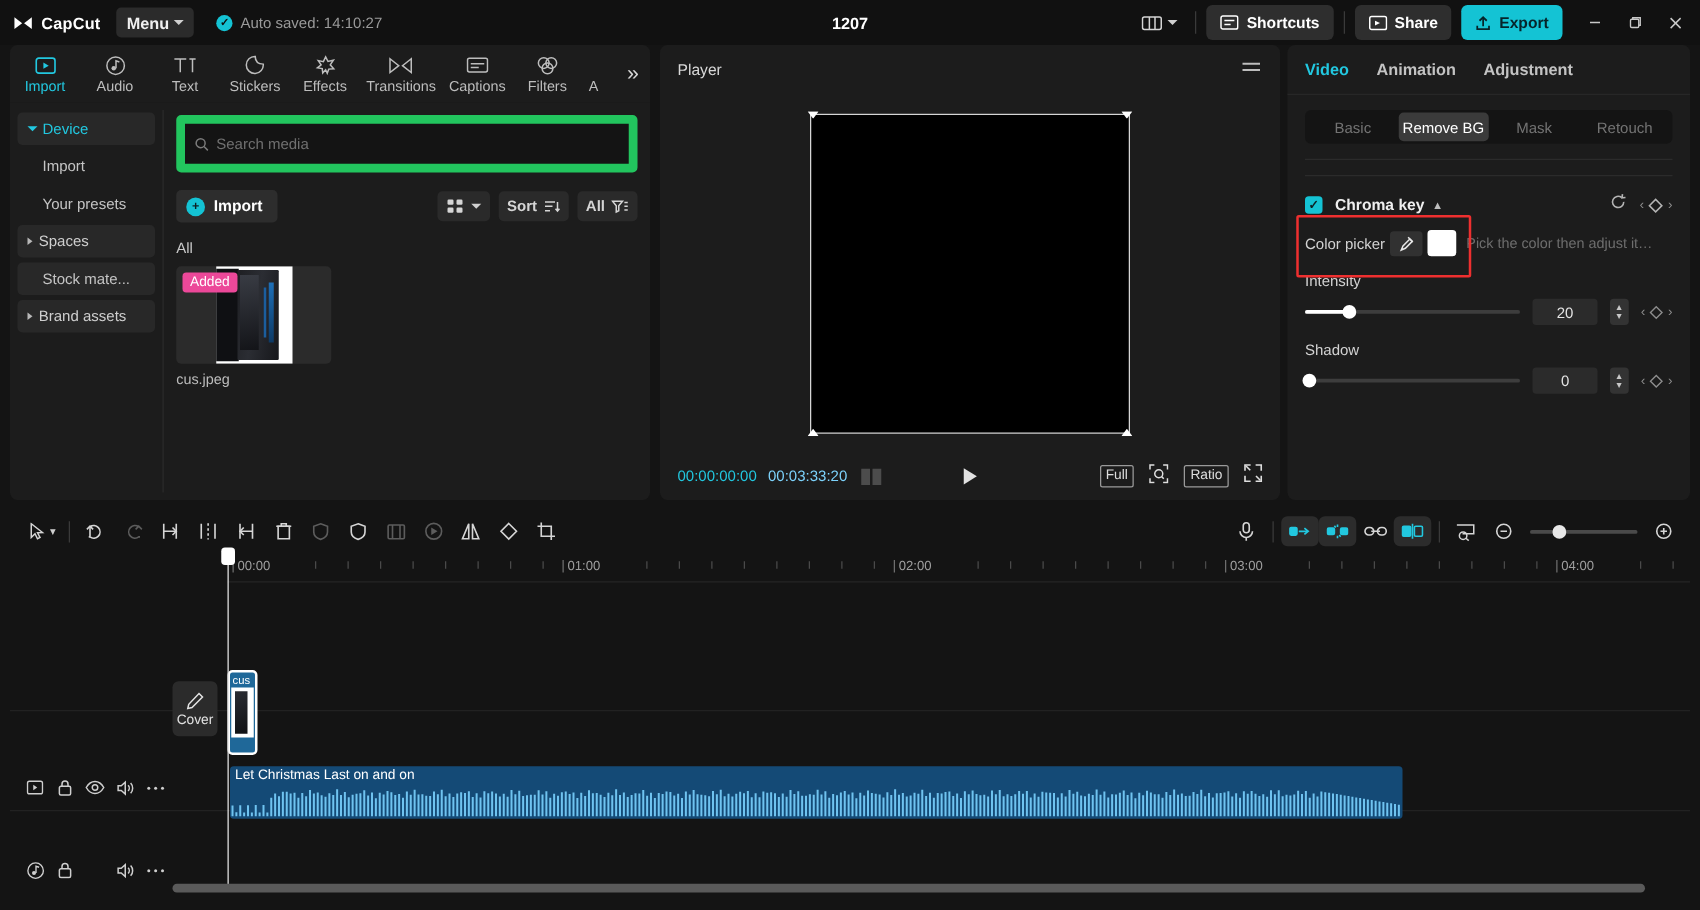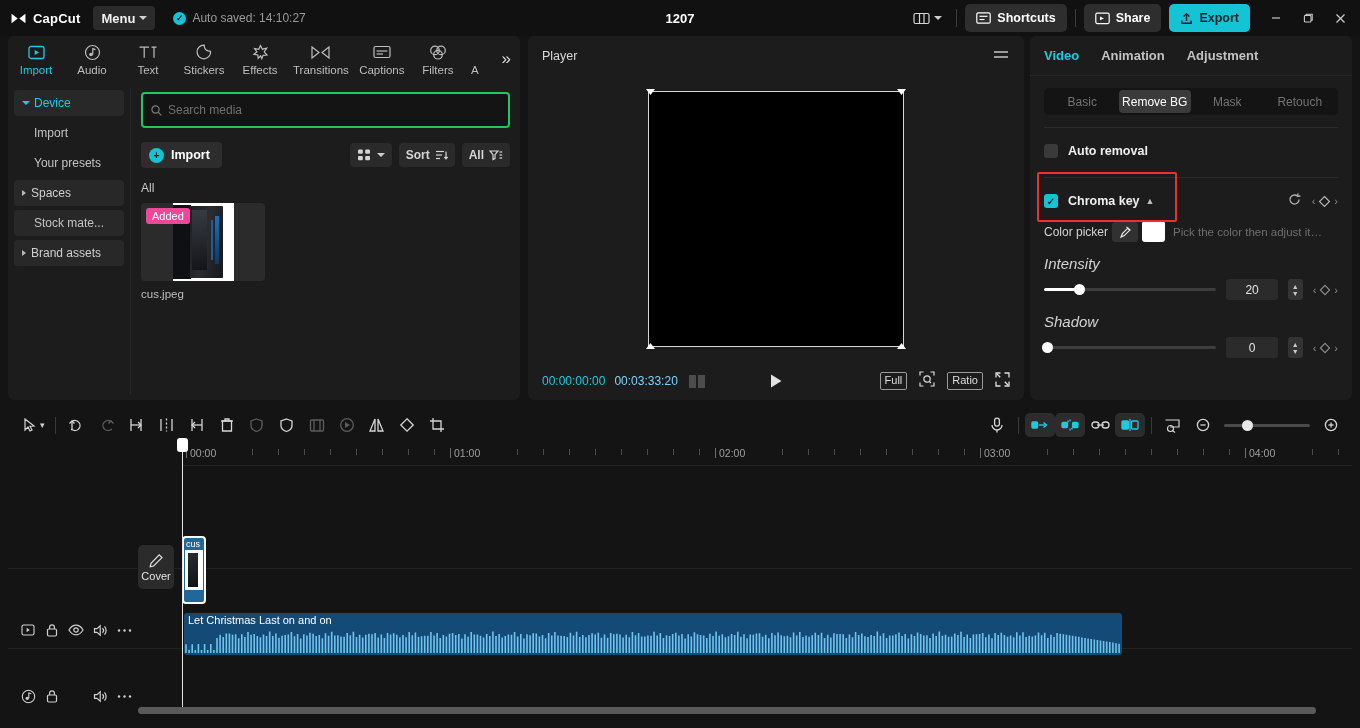--- a/index.html
+++ b/index.html
@@ -81,21 +81,21 @@
   }
   .lnav-item.boxed { background: #282828; }
   .lnav-item.active { color: #22c8e0; background: #282828; }
   .lnav-item.sub { padding-left: 20px; color: #c4c4c4; }
   .tri { width: 0; height: 0; margin-right: 5px; border-top: 3.5px solid transparent; border-bottom: 3.5px solid transparent; border-left: 4.5px solid #b8b8b8; }
   .tri.open { border-left: 4px solid transparent; border-right: 4px solid transparent; border-top: 4.5px solid #22c8e0; margin-right: 4px; margin-top: 2px; }
   .vdivider { width: 1px; background: #2a2a2a; margin: 6px 0; }
 
   .mediaarea { flex: 1; padding: 10px 10px 0 10px; position: relative; }
   .searchbox {
-    height: 25px; background: #141414; border: 2px solid #22c55e; border-radius: 4px;
+    height: 25px; background: #141414; border: 7px solid #22c55e; border-radius: 4px;
     display: flex; align-items: center; gap: 6px; padding: 16px 8px;
   }
   .searchbox input {
     flex: 1; background: transparent; border: none; outline: none;
     color: #d0d0d0; font-size: 12px; font-family: "Liberation Sans", sans-serif;
   }
   .searchbox input::placeholder { color: #707070; }
   .mediatools { display: flex; align-items: center; margin-top: 14px; gap: 8px; }
   .import-btn {
     height: 26px; padding: 0 12px 0 8px; background: #2d2d2d; border-radius: 4px;
@@ -188,21 +188,21 @@
   .highlight-box {
     position: absolute; left: 1037px; top: 172px; width: 140px; height: 50px;
     border: 2px solid #ee2f2f; border-radius: 2px; pointer-events: none;
   }
   .picker-row { display: flex; align-items: center; padding: 0 14px; margin-top: 6px; gap: 4px; }
   .picker-label { font-size: 12px; color: #d2d2d2; }
   .picker-btn { width: 26px; height: 20px; background: #313131; border-radius: 3px; display: flex; align-items: center; justify-content: center; cursor: pointer; }
   .color-swatch { width: 23px; height: 21px; background: #ffffff; border-radius: 3px; cursor: pointer; }
   .picker-hint { font-size: 11.5px; color: #6e6e6e; margin-left: 4px; white-space: nowrap; overflow: hidden; text-overflow: ellipsis; max-width: 150px; }
   .slider-group { padding: 0 14px; margin-top: 13px; }
-  .slider-label { font-size: 15px; color: #d2d2d2; margin-bottom: 7px; font-style: italic; }
+  .slider-label { font-size: 12px; color: #d2d2d2; margin-bottom: 7px; }
   .slider-row { display: flex; align-items: center; gap: 10px; }
   .track { position: relative; width: 174px; height: 3px; background: #3d3d3d; border-radius: 2px; cursor: pointer; }
   .track .fill { position: absolute; left: 0; top: 0; height: 3px; background: #ffffff; border-radius: 2px; }
   .track .knob { position: absolute; top: -4px; width: 11px; height: 11px; background: #ffffff; border-radius: 50%; }
   .numbox {
     width: 52px; height: 21px; background: #2b2b2b; border-radius: 3px;
     display: flex; align-items: center; justify-content: center;
     font-size: 12px; color: #e4e4e4; cursor: text;
   }
   .spin { width: 15px; height: 21px; background: #333333; border-radius: 3px; display: flex; flex-direction: column;
@@ -571,24 +571,20 @@
 
     <div class="segctl">
       <span class="seg">Basic</span>
       <span class="seg active">Remove BG</span>
       <span class="seg">Mask</span>
       <span class="seg">Retouch</span>
     </div>
 
     <div class="rp-sep"></div>
 
-    <div class="rowline">
-      <span class="cbox"></span>
-      <span class="rowlabel">Auto removal</span>
-    </div>
 
     <div class="rp-sep"></div>
 
     <div class="rowline">
       <span class="cbox on">✓</span>
       <span class="rowlabel">Chroma key</span>
       <span class="chev-up">▲</span>
       <span class="row-actions">
         <span>
           <svg width="15" height="15" viewBox="0 0 15 15" fill="none" stroke="#b4b4b4" stroke-width="1.3">

